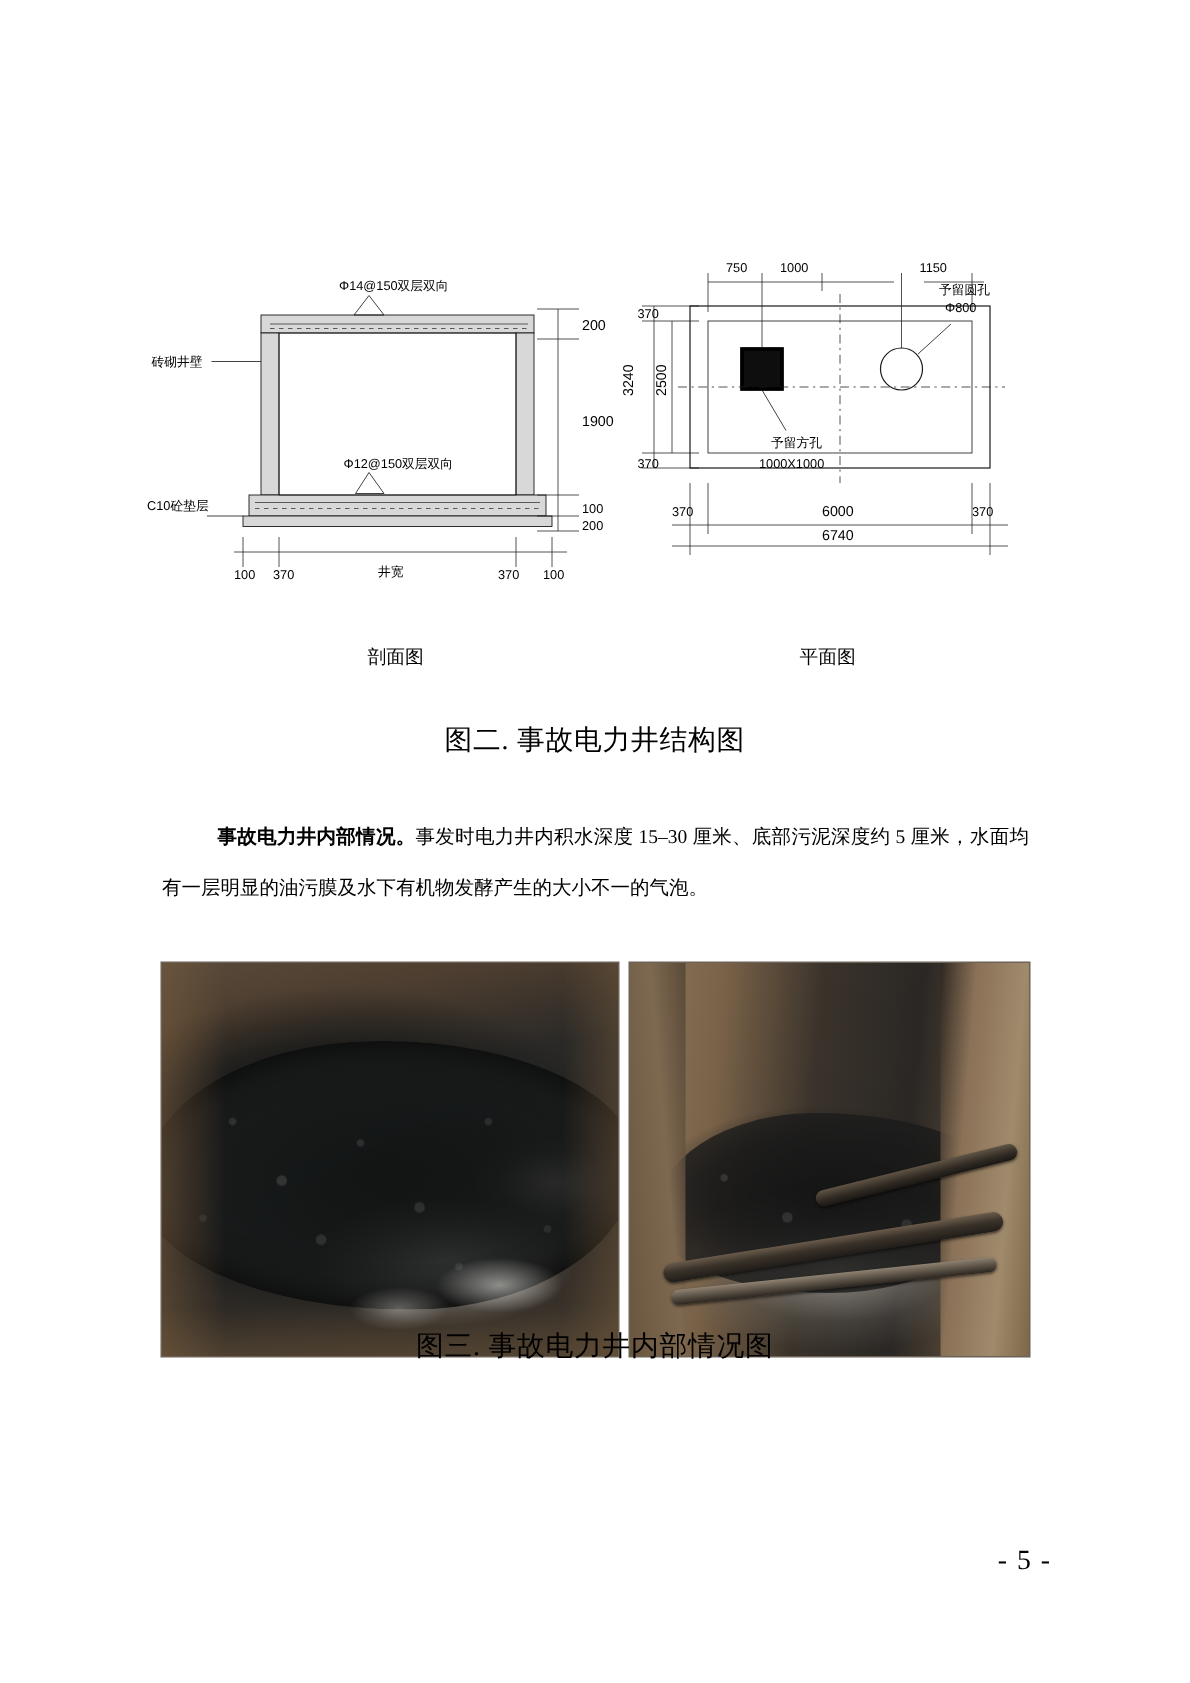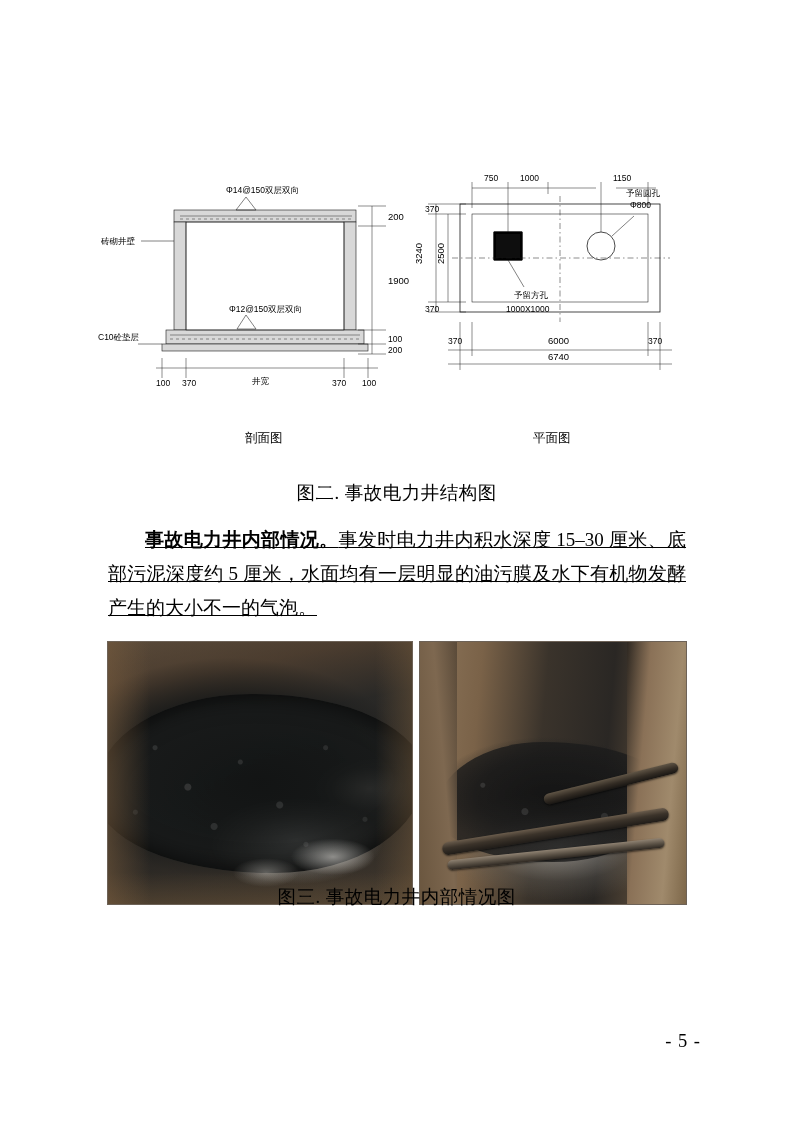--- a/index.html
+++ b/index.html
@@ -44,27 +44,26 @@
   #caption-fig2 {
     left: 0; top: 480px; width: 793px;
   }
   #caption-fig3 {
     left: 0; top: 884px; width: 793px;
   }
 
   .body-text {
     position: absolute;
     left: 108px;
-    top: 504px;
+    top: 528px;
     width: 578px;
-    font-size: 19px;
+    font-size: 13px;
     line-height: 34px;
     text-align: justify;
     text-indent: 37px;
-    text-decoration: underline;
   }
   .body-text b {
     font-weight: bold;
   }
 
   
   .photos {
     position: absolute;
     left: 107px;
     top: 641px;

